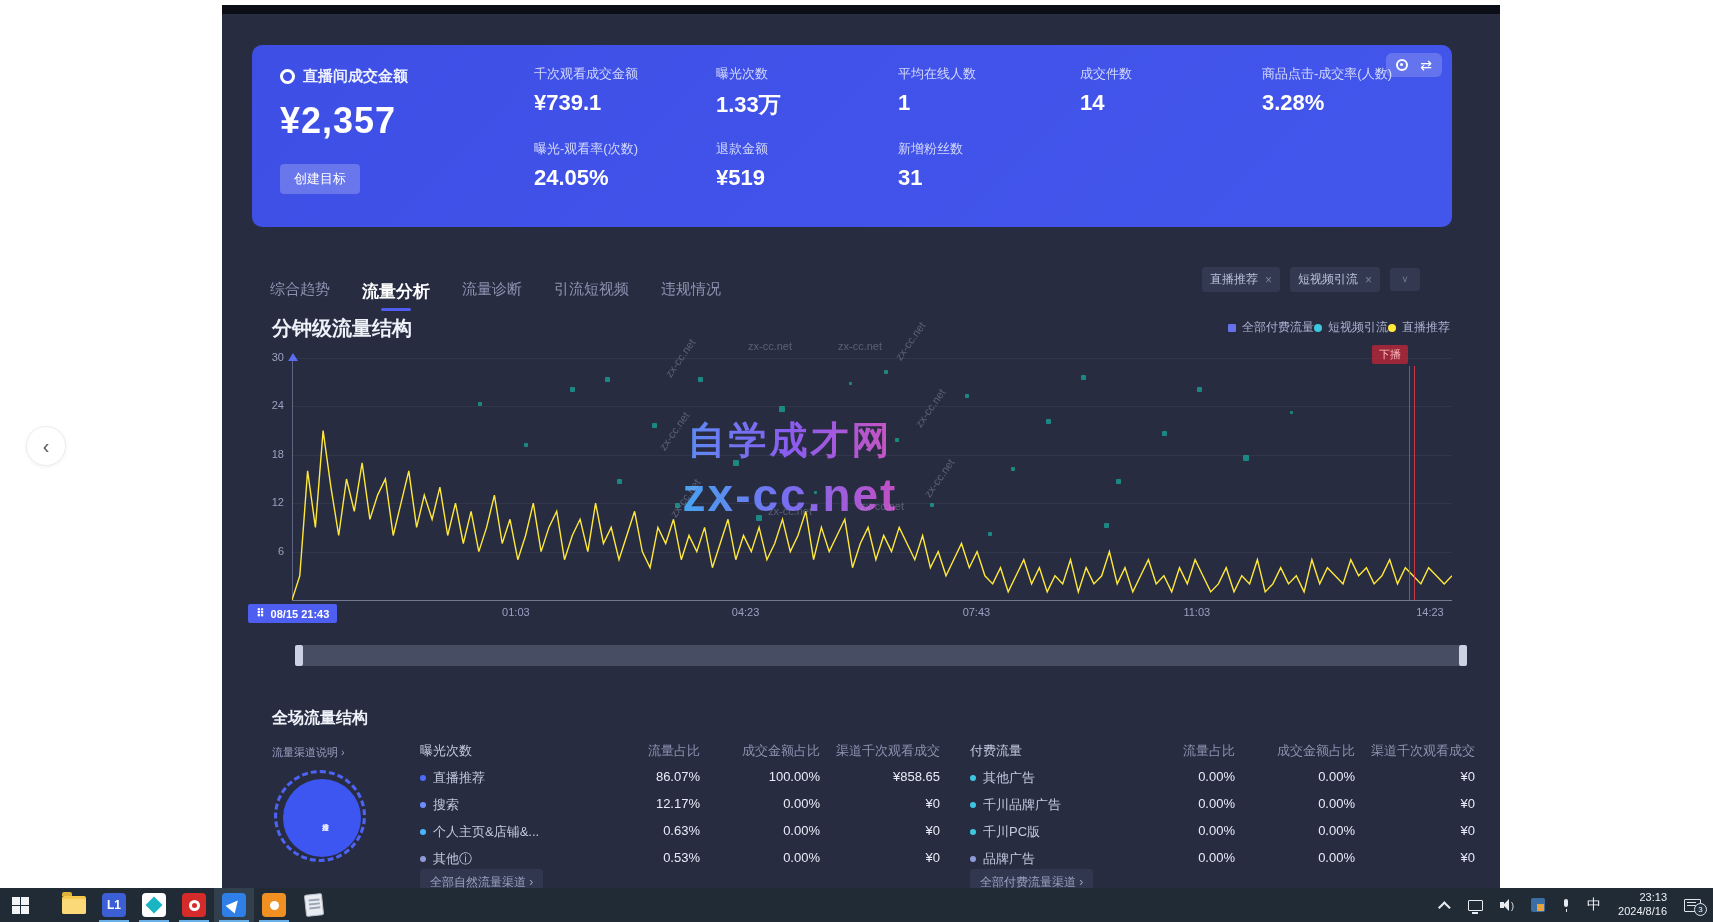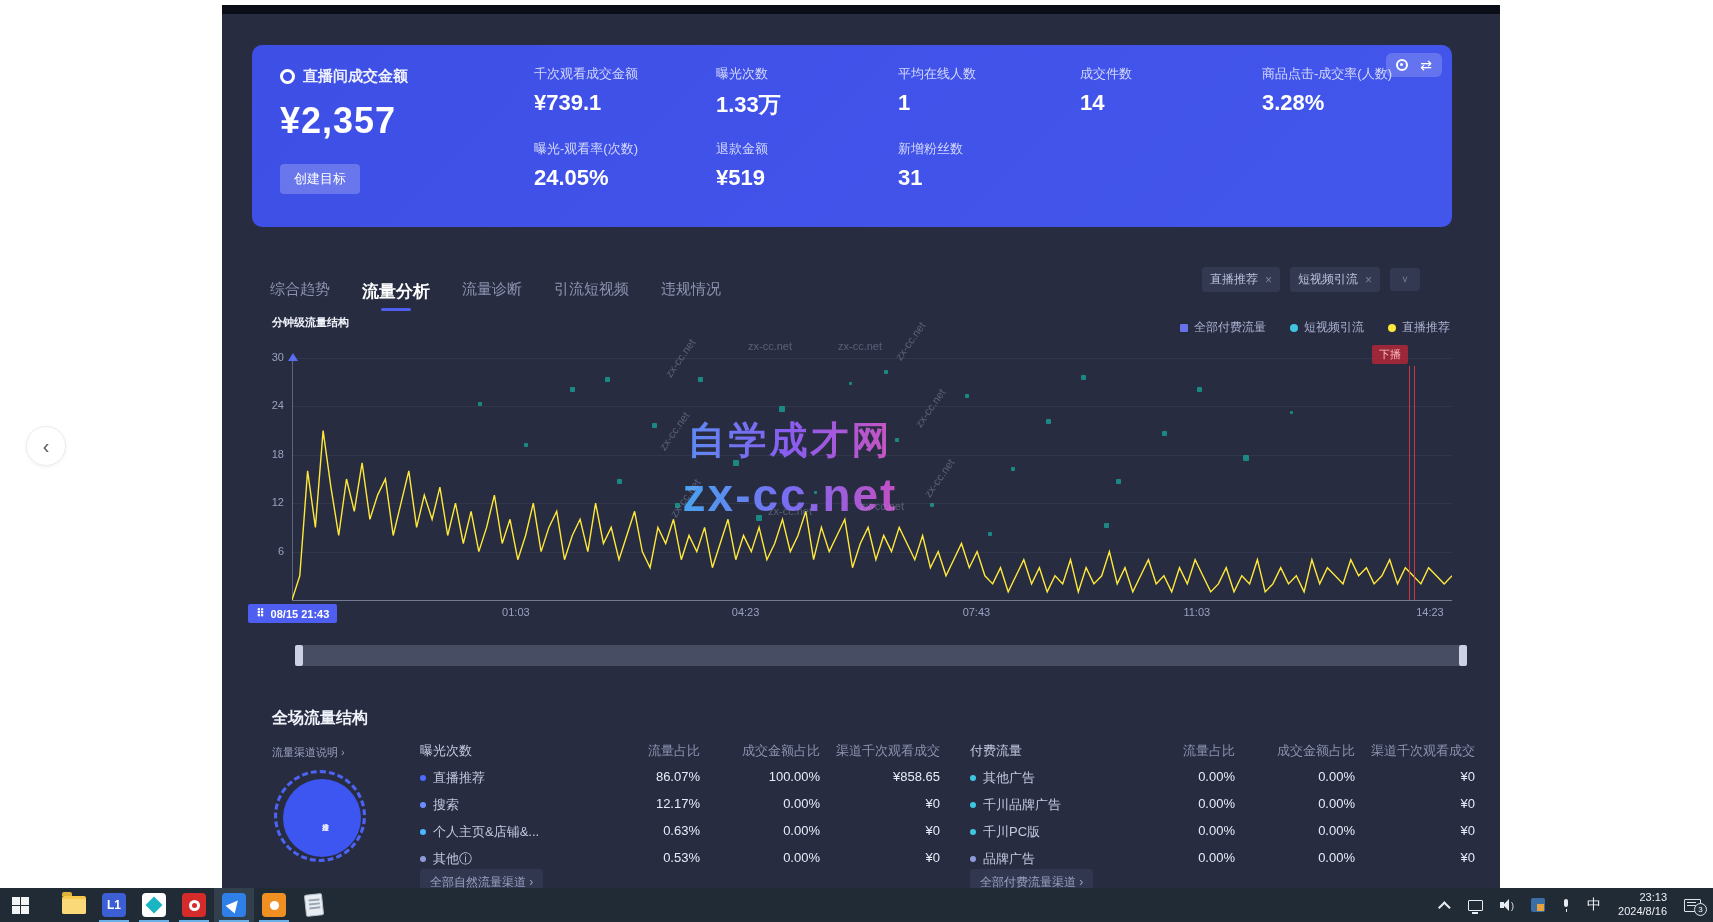--- a/index.html
+++ b/index.html
@@ -43,22 +43,22 @@
     bottom:0; width:30px; height:3px; border-radius:2px; background:#4d5ef0; }
 
   .filter-area { position:absolute; right:80px; top:262px; display:flex; gap:10px; align-items:center; }
   .f-tag { background:#323950; border-radius:3px; padding:4px 8px; font-size:12px; color:#b9c0dc;
     display:flex; gap:7px; align-items:center; cursor:pointer; white-space:nowrap; }
   .f-tag .x { color:#7b829e; font-size:12px; cursor:pointer; }
   .f-caret { background:#323950; border-radius:3px; width:30px; height:23px; color:#7b829e;
     display:flex; align-items:center; justify-content:center; font-size:10px; cursor:pointer; }
 
   
-  .chart-title { position:absolute; left:50px; top:310px; font-size:11px; font-weight:bold; color:#f0f2fa; }
-  .legend { position:absolute; right:50px; top:314px; display:flex; gap:24px; }
+  .chart-title { position:absolute; left:50px; top:310px; font-size:20px; font-weight:bold; color:#f0f2fa; }
+  .legend { position:absolute; right:50px; top:314px; display:flex; }
   .legend-item { display:flex; align-items:center; gap:6px; font-size:12px; color:#aab1cf; cursor:pointer; }
   .legend-swatch { width:8px; height:8px; display:inline-block; }
 
   .y-tick { position:absolute; width:26px; text-align:right; font-size:11px; color:#9aa1c0; }
   .y-axis { position:absolute; left:70px; top:356px; width:1px; height:239px; background:rgba(160,170,210,.45); }
   .y-arrow { position:absolute; left:66px; top:348px; width:0; height:0;
     border-left:5px solid transparent; border-right:5px solid transparent; border-bottom:8px solid #5b6cf0; }
   .plot { position:absolute; left:70px; top:353px; width:1160px; height:242px; }
   .gridline { position:absolute; left:0; width:100%; height:1px; background:rgba(255,255,255,.05); }
   .x-axis-line { position:absolute; left:70px; top:595px; width:1160px; height:1px; background:rgba(190,197,225,.5); }

